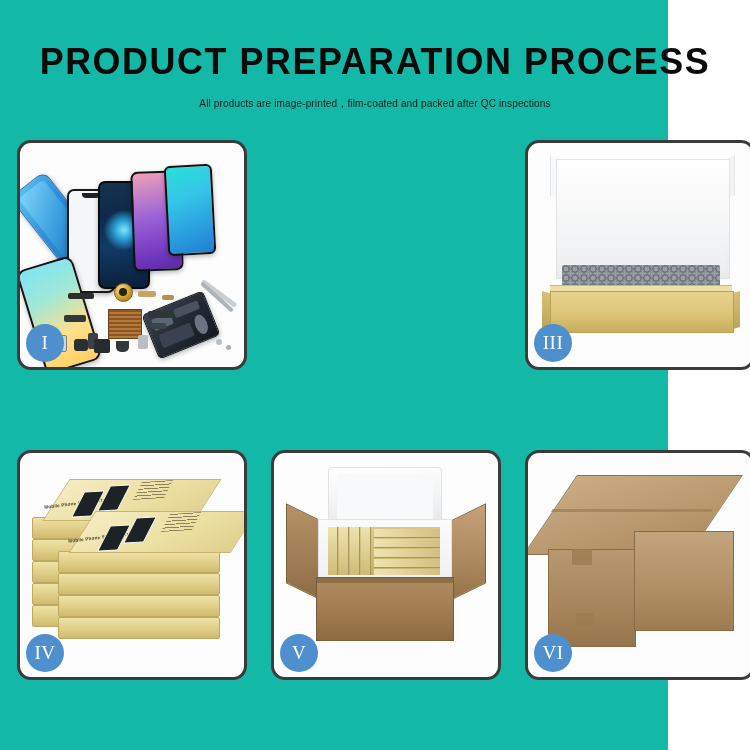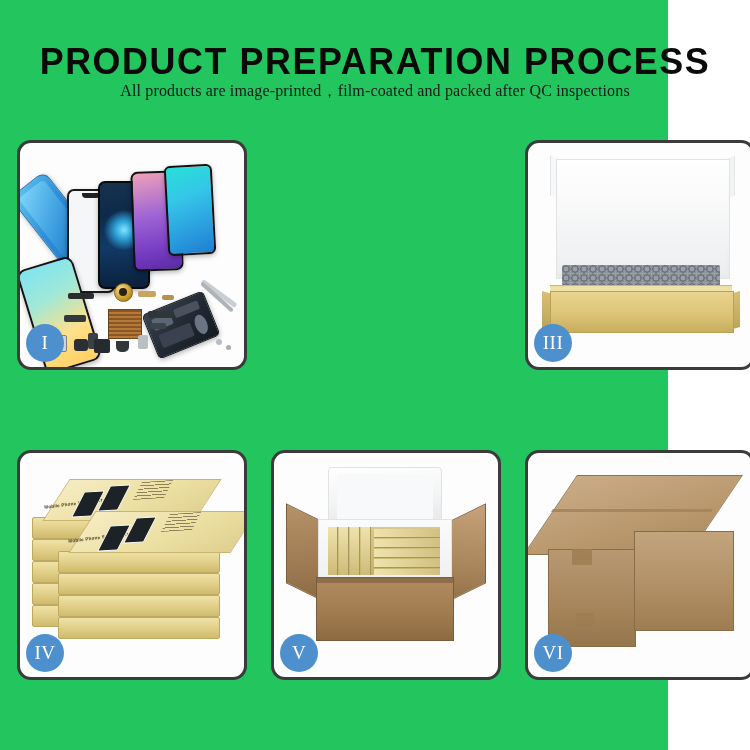--- a/index.html
+++ b/index.html
@@ -1,34 +1,34 @@
 <!DOCTYPE html>
 <html><head>
 <meta charset="utf-8">
 <style>
   html,body{margin:0;padding:0;}
   body{
     width:750px;height:750px;background:#ffffff;
     font-family:"Liberation Sans", sans-serif;
     overflow:hidden;
   }
-  .page{position:relative;width:668px;height:750px;background:#22c55e;}
+  .page{position:relative;width:668px;height:750px;background:#14b8a6;}
 
   
   .header{position:absolute;left:0;top:0;width:750px;text-align:center;}
   .title{
     font-family:"Liberation Sans", sans-serif;
     font-size:37px;font-weight:700;color:#0a0a0a;
     letter-spacing:1.6px;margin-top:42px;line-height:40px;
     white-space:nowrap;transform:scaleX(0.97);
   }
   .subtitle{
-    font-family:Liberation Serif, serif;
-    font-size:16px;font-weight:400;color:#1a1a1a;
-    letter-spacing:0.15px;line-height:18px;white-space:nowrap;
+    font-family:Liberation Sans, sans-serif;
+    font-size:10px;font-weight:400;color:#1a1a1a;
+    letter-spacing:0.15px;margin-top:13px;line-height:18px;white-space:nowrap;
   }
 
   
   .grid{position:absolute;left:0;top:140px;width:750px;height:546px;}
   .panel{
     position:absolute;width:230px;height:230px;
     border:3px solid #3b3b3b;border-radius:14px;
     background:#fdfdfd;overflow:hidden;box-sizing:border-box;
   }
   .p0{left:17px;top:0;}

